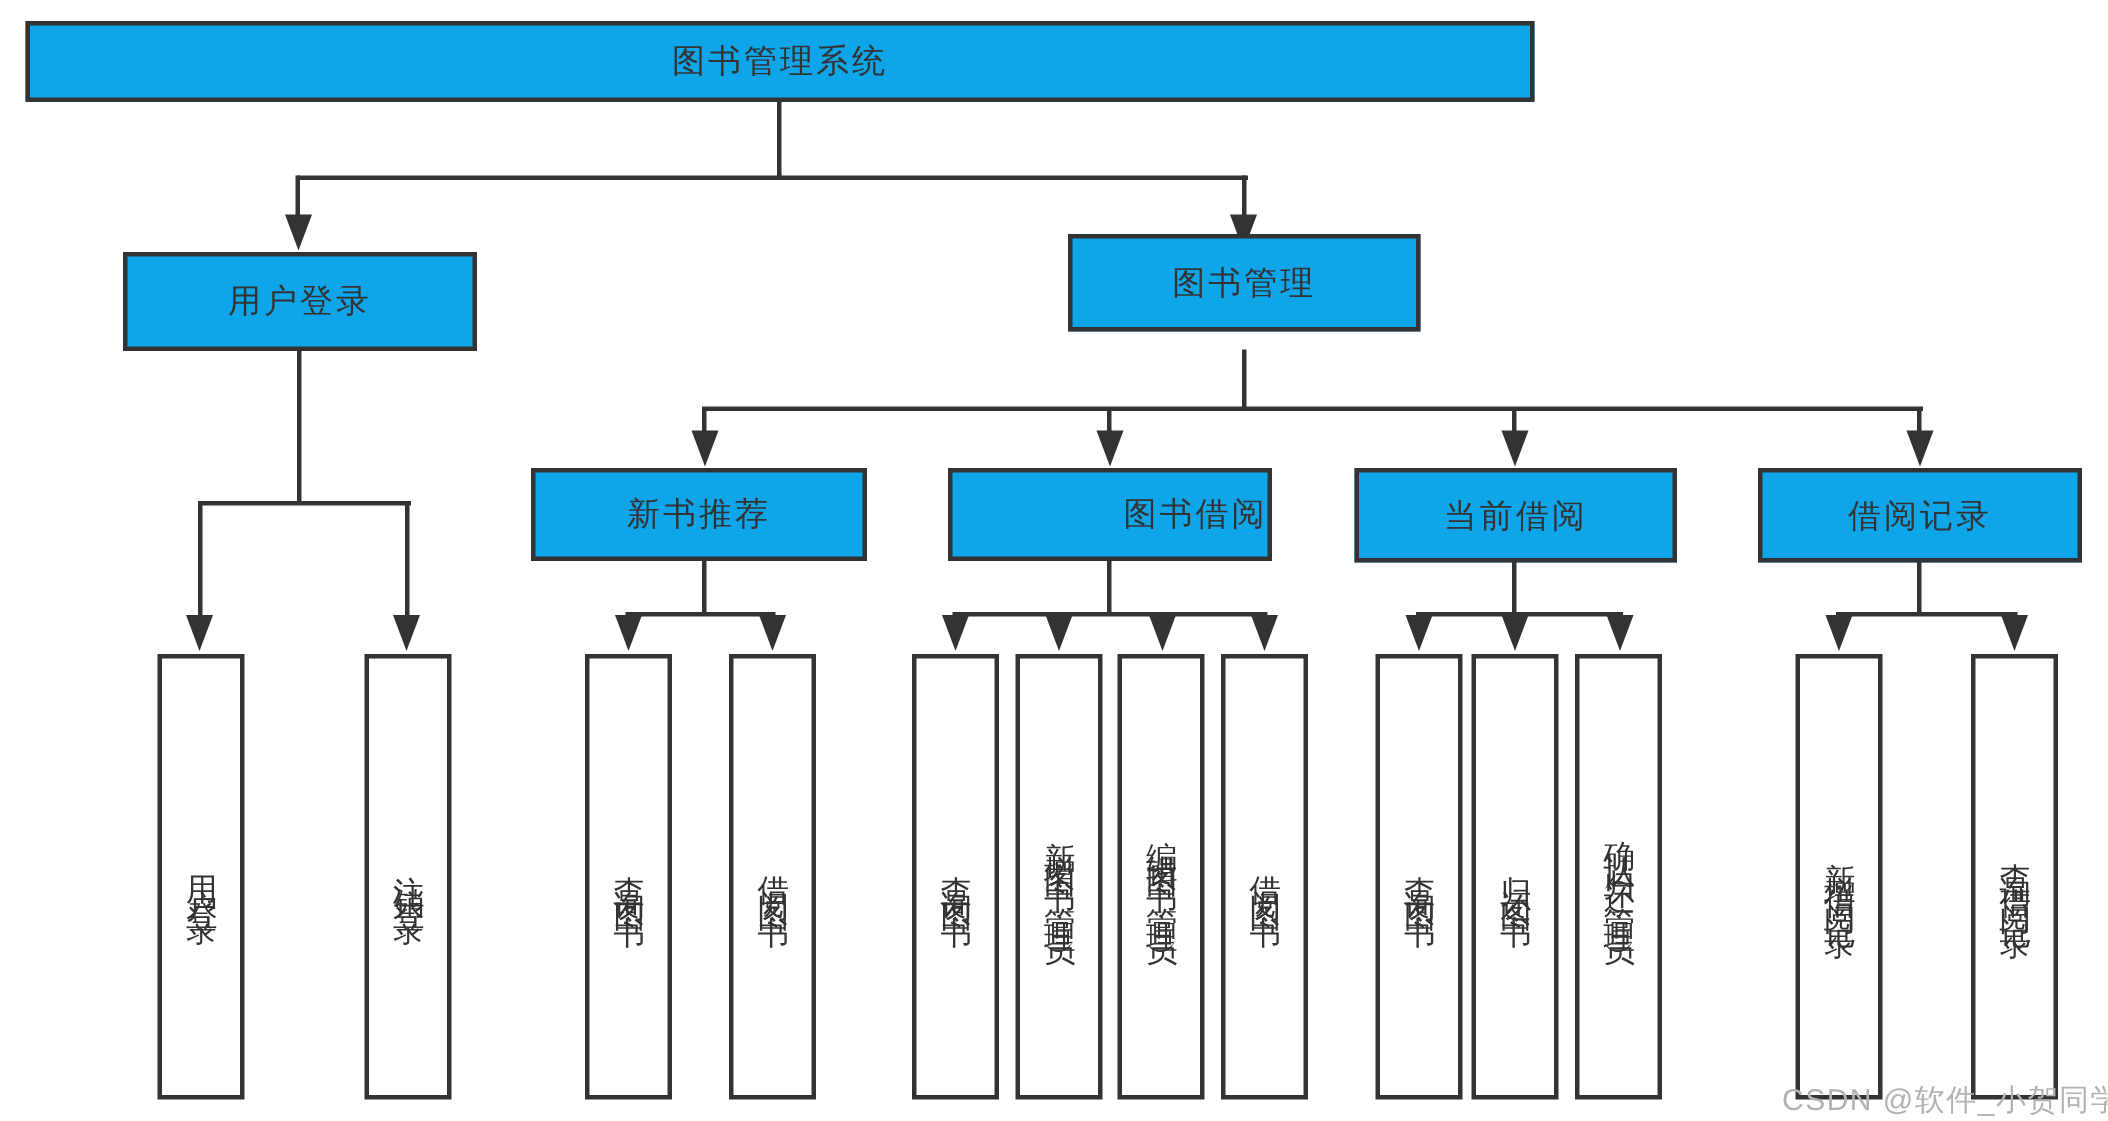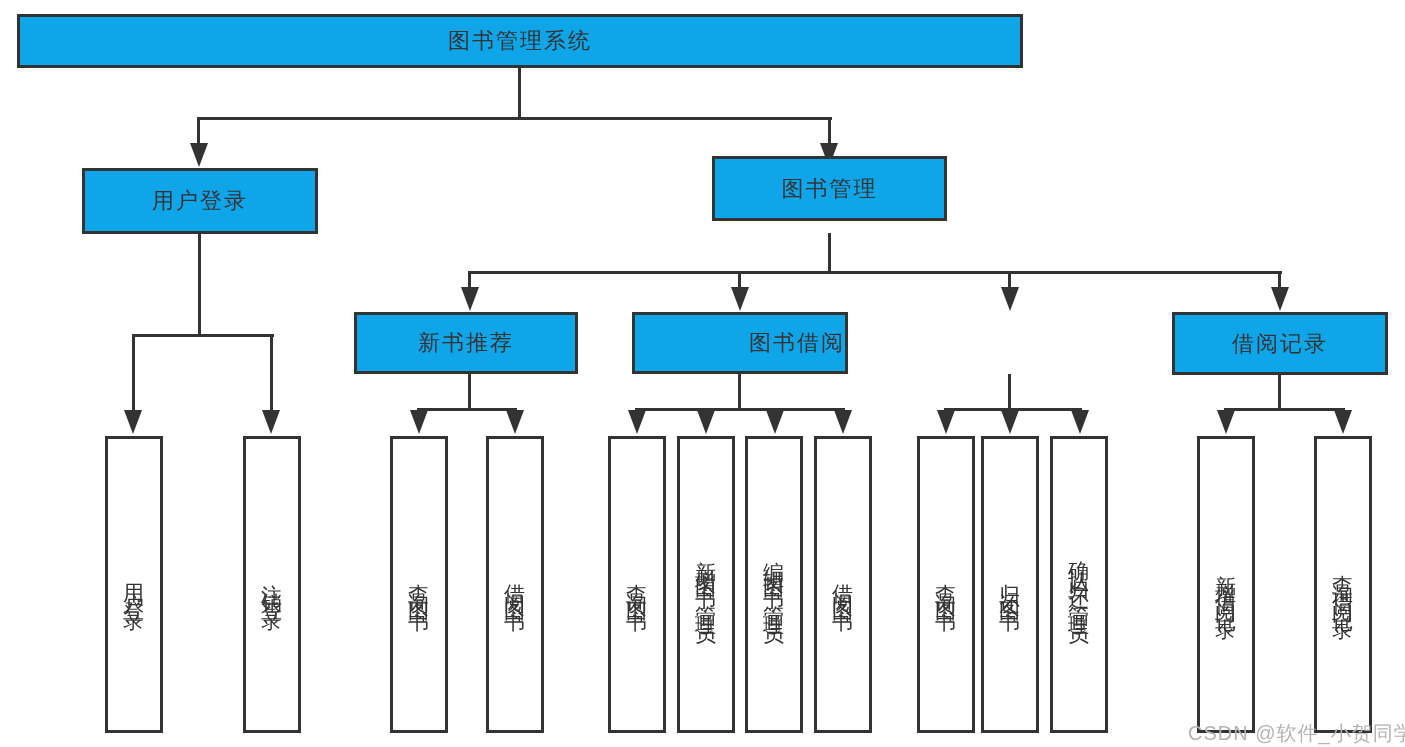--- a/index.html
+++ b/index.html
@@ -108,20 +108,23 @@
   <div class="ah" style="left:731px; top:287px;"></div>
   <div class="ah" style="left:1001px; top:287px;"></div>
   <div class="ah" style="left:1271px; top:287px;"></div>
 
   <div class="box" style="left:354px; top:312px; width:224px; height:62px;">
     <span>新书推荐</span>
   </div>
   <div class="box" style="left:632px; top:312px; width:216px; height:62px;justify-content:flex-end;">
     <span>图书借阅</span>
   </div>
+  <div class="box" style="left:903px; top:312px; width:215px; height:63px;">
+    <span>当前借阅</span>
+  </div>
   <div class="box" style="left:1172px; top:312px; width:216px; height:63px;">
     <span>借阅记录</span>
   </div>
 
   <div class="ln" style="left:468px; top:374px; width:3px; height:36px;"></div>
   <div class="ln" style="left:417px; top:408px; width:100px; height:3px;"></div>
   <div class="ah" style="left:410px; top:410px;"></div>
   <div class="ah" style="left:506px; top:410px;"></div>
 
   <div class="ln" style="left:738px; top:374px; width:3px; height:36px;"></div>

